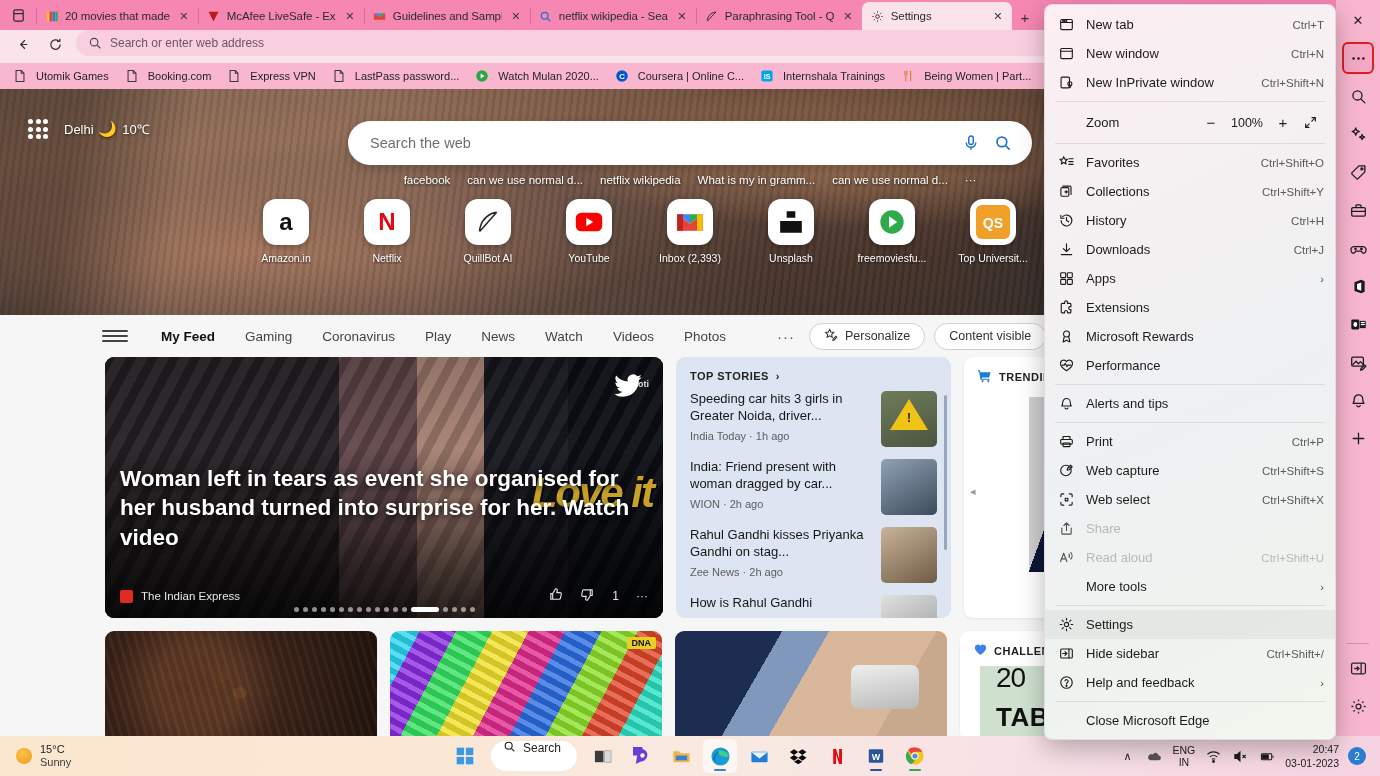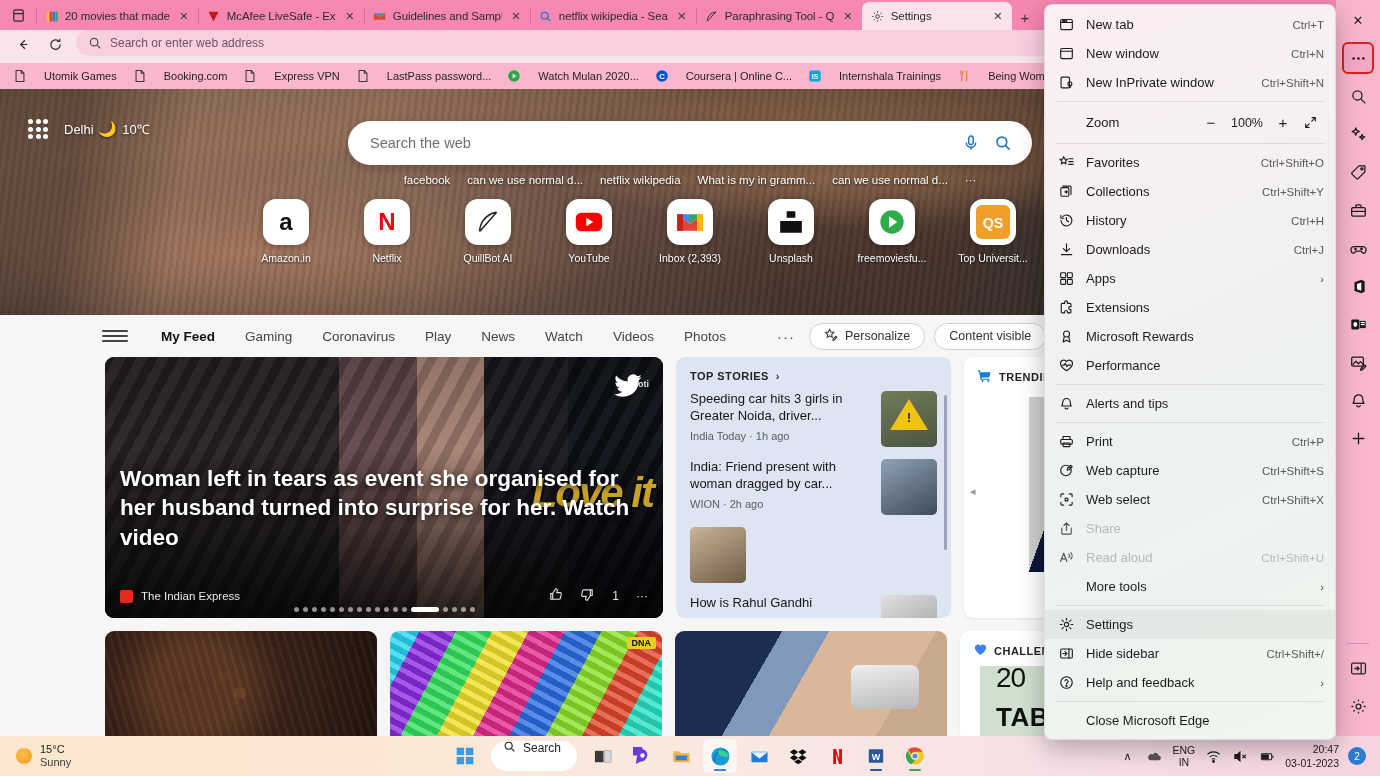--- a/index.html
+++ b/index.html
@@ -43,21 +43,21 @@
   }
   .omnibox .oi { width:14px; height:14px; color:#4a4a4a; display:flex; }
   .omnibox input {
     flex:1; border:none; outline:none; background:transparent;
     font-family:"Liberation Sans", sans-serif; font-size:12px; color:#3b3b3b;
   }
   .omnibox input::placeholder { color:#6d5560; }
 
   
   .bookmarks { position:absolute; left:0; top:63px; width:1380px; height:26px; background:#f9b7cf; display:flex; align-items:center; padding:0 6px; gap:2px; overflow:hidden; }
-  .bm { display:flex; align-items:center; gap:17px; padding:2px 7px; border-radius:4px; font-size:11px; color:#1f1f1f; white-space:nowrap;text-align:right; }
+  .bm { display:flex; align-items:center; gap:9px; padding:2px 7px; border-radius:4px; font-size:11px; color:#1f1f1f; white-space:nowrap;text-align:right; }
   .bm .bm-ico { width:14px; height:14px; flex:0 0 14px; display:flex; align-items:center; justify-content:center; font-size:9px; border-radius:3px; }
 
   
   .page { position:absolute; left:0; top:89px; width:1380px; height:647px; background:#f6f6f6; overflow:hidden; }
   .hero {
     position:relative; height:226px; width:1380px; overflow:hidden;
     background:
       radial-gradient(ellipse 620px 150px at 18% 72%, #9c6a4e 0%, rgba(156,106,78,0) 62%),
       radial-gradient(ellipse 500px 120px at 62% 30%, #c08b63 0%, rgba(192,139,99,0) 60%),
       radial-gradient(ellipse 420px 200px at 88% 80%, #3c3a3d 0%, rgba(60,58,61,0) 65%),
@@ -644,20 +644,24 @@
                   </div>
                 </div>
                 <div class="ts-item">
                   <div class="ts-txt">
                     <div class="ts-t">India: Friend present with woman dragged by car...</div>
                     <div class="ts-m">WION · 2h ago</div>
                   </div>
                   <div class="ts-thumb" style="background:linear-gradient(150deg,#8fa2b5,#3d4a5a);"></div>
                 </div>
                 <div class="ts-item">
+                  <div class="ts-txt">
+                    <div class="ts-t">Rahul Gandhi kisses Priyanka Gandhi on stag...</div>
+                    <div class="ts-m">Zee News · 2h ago</div>
+                  </div>
                   <div class="ts-thumb" style="background:linear-gradient(150deg,#c9b49a,#6f5a45);"></div>
                 </div>
                 <div class="ts-item">
                   <div class="ts-txt">
                     <div class="ts-t">How is Rahul Gandhi</div>
                   </div>
                   <div class="ts-thumb" style="background:linear-gradient(150deg,#e0e0e0,#9a9a9a);"></div>
                 </div>
               </div>
             <div class="ts-scroll"></div>

